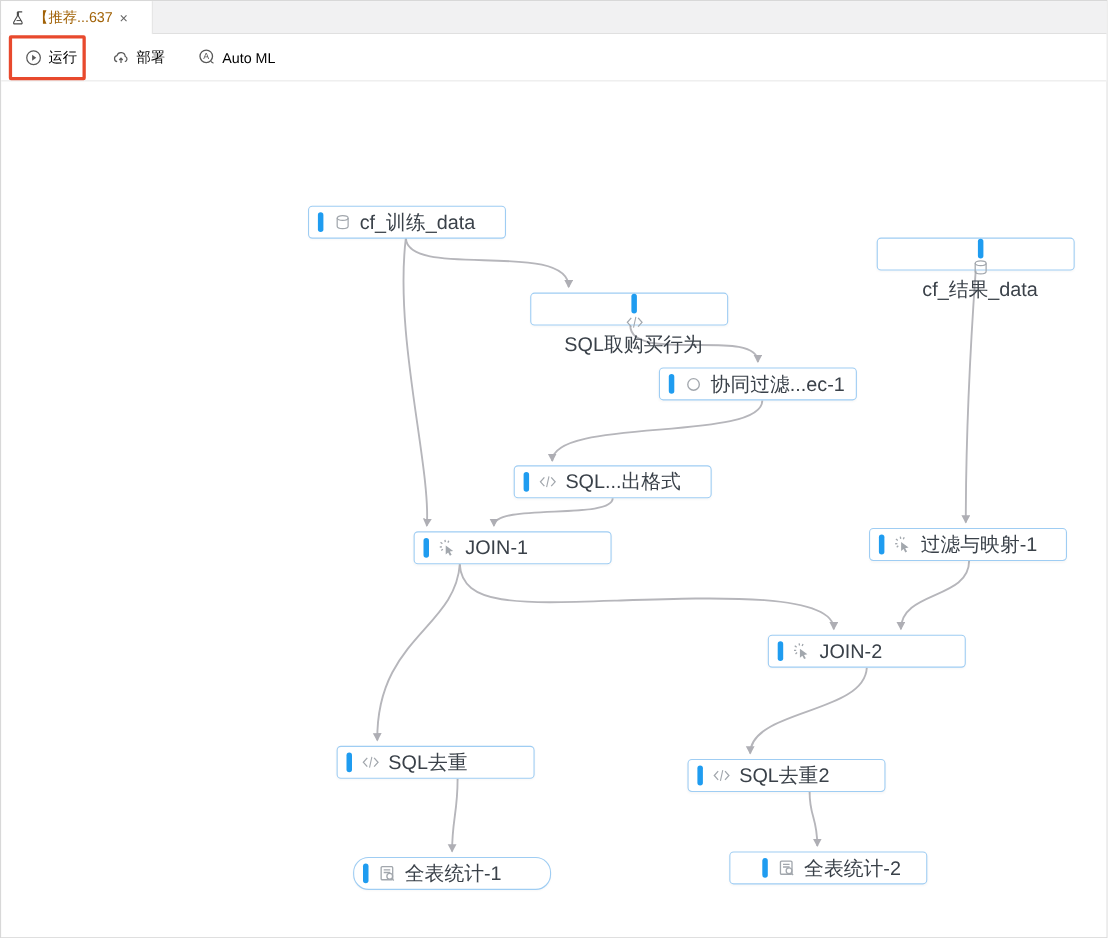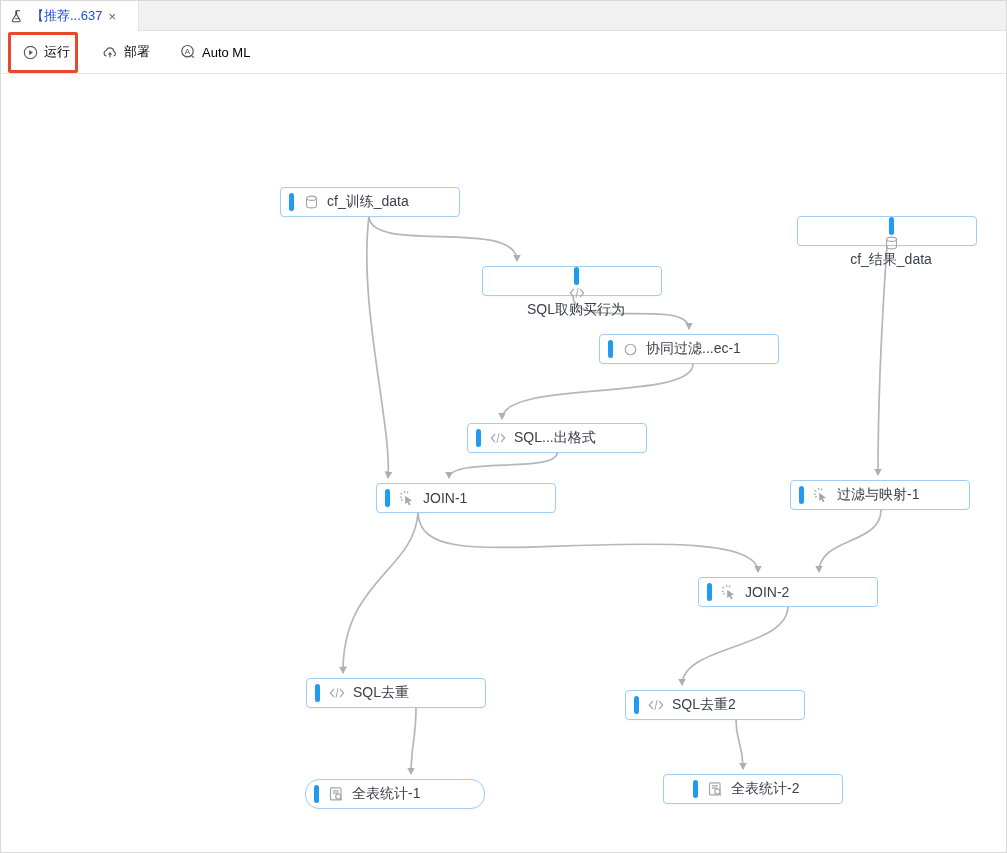--- a/index.html
+++ b/index.html
@@ -2,38 +2,38 @@
 <html><head>
 <meta charset="utf-8">
 <style>
   * { margin:0; padding:0; box-sizing:border-box; }
   html,body { width:1007px; height:853px; background:#fff; font-family:"Liberation Sans", sans-serif; }
   .window { position:relative; width:1007px; height:853px; background:#fff; border:1px solid #d8d8d8; overflow:hidden; }
 
   
   .tabbar { position:absolute; left:0; top:0; width:100%; height:30px; background:#f1f1f2; border-bottom:1px solid #e0e0e0; display:flex; }
   .tab { width:138px; height:30px; background:#fff; border-right:1px solid #e4e4e4; display:flex; align-items:center; padding:0 8px 0 10px; position:relative; z-index:2; }
-  .tab-title { font-size:13px; color:#1d4ed8; margin:0 6px 0 6px; white-space:nowrap;text-align:center; }
+  .tab-title { font-size:13px; color:#a16207; margin:0 6px 0 6px; white-space:nowrap;text-align:center; }
   .tab-close { font-size:13px; color:#666; cursor:pointer; line-height:1; }
 
   
   .toolbar { position:absolute; left:0; top:30px; width:100%; height:43px; background:#fff; border-bottom:1px solid #e8e8e8; display:flex; align-items:center; }
   .tb-btn { display:flex; align-items:center; gap:6px; font-size:13px; color:#000000; cursor:pointer; height:28px; padding:0 4px; }
   .tb-run { margin-left:18px; }
   .tb-deploy { margin-left:24px; }
   .tb-automl { margin-left:22px; }
   .annotation-box { position:absolute; left:7px; top:1px; width:70px; height:41px; border:3px solid #e8492d; border-radius:2px; pointer-events:none; z-index:5; }
 
   
   .stage { position:absolute; left:0; top:0; width:1007px; height:853px; pointer-events:none; }
   svg.edge-layer { position:absolute; left:0; top:0; width:1007px; height:853px; }
   .node { position:absolute; width:180px; height:30px; background:#fff; border:1px solid #9fcdf3; border-radius:4px; display:flex; align-items:center; pointer-events:auto; cursor:pointer; box-shadow:0 1px 2px rgba(0,0,0,0.03); }
   .node-bar { width:5px; height:18px; border-radius:2.5px; background:#1f9cf0; margin-left:8px; flex:none; }
   .node-icon { margin-left:9px; width:16px; height:16px; flex:none; display:flex; align-items:center; justify-content:center; }
-  .node-label { margin-left:8px; font-size:14px; color:#3a4149; white-space:nowrap; }
+  .node-label { margin-left:8px; font-size:18px; color:#3a4149; white-space:nowrap; }
   .tb-icon { display:flex; align-items:center; }
 </style>
 </head>
 <body>
 
 <div class="window">
 
   <div class="stage">
     <svg class="edge-layer">
       <defs>
@@ -153,21 +153,21 @@
           <span class="node-bar"></span>
           <span class="node-icon">
             <svg width="17" height="14" viewBox="0 0 18 14" fill="none" stroke="#a2a7ad" stroke-width="1.3">
               <path d="M5.5 2.5 L1.5 7 L5.5 11.5"></path>
               <path d="M12.5 2.5 L16.5 7 L12.5 11.5"></path>
               <path d="M10.2 1.5 L7.8 12.5" stroke-width="1.1"></path>
             </svg>
           </span>
           <span class="node-label">SQL去重2</span>
         </div>
-        <div class="node" style="left: 304px; top: 778px; border-radius: 14px;">
+        <div class="node" style="left: 320px; top: 778px; border-radius: 14px;">
           <span class="node-bar"></span>
           <span class="node-icon">
             <svg width="16" height="16" viewBox="0 0 16 16" fill="none" stroke="#a2a7ad" stroke-width="1.2">
               <rect x="2.5" y="1.8" width="10.5" height="12" rx="1"></rect>
               <path d="M4.8 4.8 h6 M4.8 7.2 h6"></path>
               <circle cx="10.3" cy="10.6" r="2.6" fill="#ffffff"></circle>
               <path d="M12.2 12.6 L14 14.4"></path>
             </svg>
           </span>
           <span class="node-label">全表统计-1</span>

